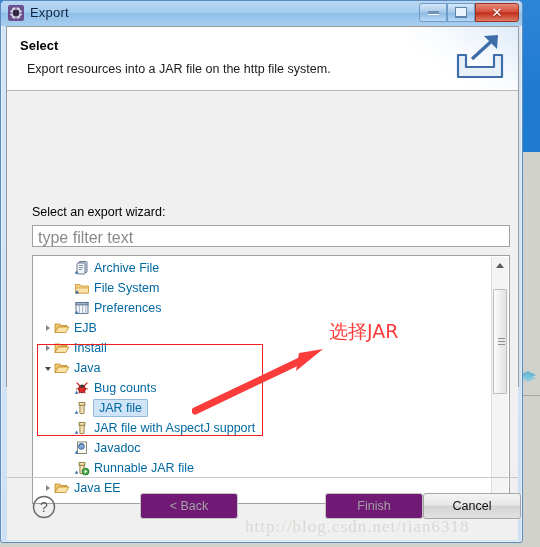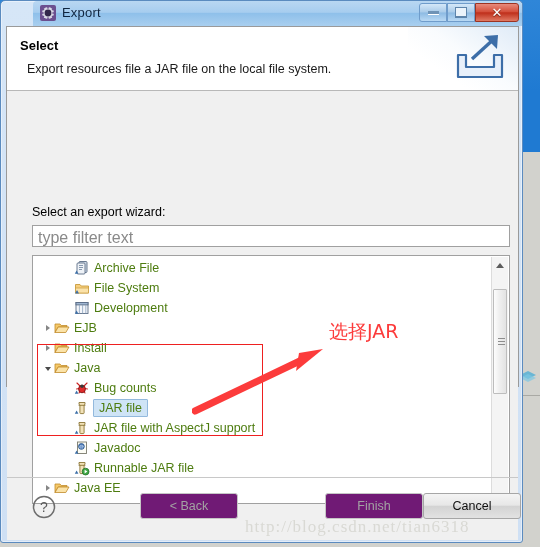--- a/index.html
+++ b/index.html
@@ -25,21 +25,20 @@
     border-radius:5px 5px 3px 3px;
     background:linear-gradient(180deg,#d6e6f7 0%,#cfe0f4 100%);
     box-shadow:0 0 0 1px rgba(255,255,255,.45) inset;
     box-sizing:border-box;
     overflow:hidden;
   }
   .titlebar{
     position:relative;height:25px;
     background:linear-gradient(180deg,#b9d7f2 0%,#a7cdef 45%,#8fc0ea 50%,#a9cfef 100%);
     border-radius:4px 4px 0 0;
-    margin-left:32px;
   }
   .title-ico{position:absolute;left:7px;top:4px;width:16px;height:16px;}
   .title-text{
     position:absolute;left:29px;top:4px;
     font-size:13px;color:#10253f;letter-spacing:.2px;
   }
   .win-btns{position:absolute;right:3px;top:2px;display:flex;gap:0;}
   .wb{
     width:28px;height:19px;border:1px solid #6f9ccb;
     display:flex;align-items:center;justify-content:center;
@@ -78,21 +77,21 @@
     position:absolute;left:25px;top:134px;width:478px;height:22px;
     background:#fff;border:1px solid #a0a0a0;box-sizing:border-box;
     font-size:16px;color:#8a8a8a;padding:3px 0 0 5px;
   }
 
   .treebox{
     position:absolute;left:25px;top:164px;width:478px;height:249px;
     background:#fff;border:1px solid #a0a0a0;box-sizing:border-box;overflow:hidden;
   }
   .tree{position:absolute;left:0;top:2px;width:459px;}
-  .row{position:relative;height:20px;display:flex;align-items:center;font-size:12.5px;color:#4d7c0f;white-space:nowrap;}
+  .row{position:relative;height:20px;display:flex;align-items:center;font-size:12.5px;color:#0369a1;white-space:nowrap;}
   .tw{width:13px;height:20px;display:flex;align-items:center;justify-content:center;flex:0 0 13px;}
   .arrow-c{width:0;height:0;border-left:4px solid #868686;border-top:3.5px solid transparent;border-bottom:3.5px solid transparent;}
   .arrow-o{width:0;height:0;border-top:4px solid #4a4a4a;border-left:3.5px solid transparent;border-right:3.5px solid transparent;margin-top:2px;}
   .ico{width:16px;height:16px;flex:0 0 16px;margin-right:4px;position:relative;}
   .lbl{line-height:16px;}
   .sel .lbl{background:#cfe4f6;border:1px solid #93b9dd;padding:0 5px;margin-left:-1px;border-radius:1px;}
 
   .sbar{
     position:absolute;right:1px;top:1px;width:16px;height:247px;background:#f4f4f4;border-left:1px solid #dcdcdc;
   }
@@ -180,21 +179,21 @@
         <span class="glyph-x">✕</span>
       </div>
     </div>
   </div>
 
   <div class="dlg">
 
     <div class="hdr">
       <div class="hdr-sheen"></div>
       <div class="hdr-title">Select</div>
-      <div class="hdr-desc">Export resources file a JAR file on the local file system.</div>
+      <div class="hdr-desc">Export resources into a JAR file on the http file system.</div>
       <svg class="hdr-icon" viewBox="0 0 62 58">
         <path d="M10 26 L10 48 L54 48 L54 26 L46 26 L46 38 L18 38 L18 26 Z" fill="#e8f0fa" stroke="#3d6ea8" stroke-width="2.2" stroke-linejoin="round"></path>
         <path d="M24 30 L47 9" stroke="#3d6ea8" stroke-width="3.4" fill="none"></path>
         <path d="M36 7 L50 6 L49 20 Z" fill="#3d6ea8"></path>
       </svg>
     </div>
 
     <div class="content">
 
       <div class="lbl-wizard">Select an export wizard:</div>
@@ -226,21 +225,21 @@
             </div>
             <div class="row">
               <div style="flex: 0 0 28px;"></div>
               <div class="tw"></div>
               <div class="ico"><svg viewBox="0 0 16 16" width="16" height="16">
                   <rect x="2" y="2.5" width="12" height="11" fill="#f4f6fa" stroke="#5b6d86" stroke-width=".9"></rect>
                   <rect x="2" y="2.5" width="12" height="2.4" fill="#9fb6d2" stroke="#5b6d86" stroke-width=".9"></rect>
                   <path d="M5.4 5 v8.5 M8.6 5 v8.5 M11.8 5 v8.5" stroke="#8aa1bd" stroke-width=".8"></path>
                   <path d="M0.8 13.8 L2.6 10.6 L4.4 13.8 Z" fill="#3c6fa8"></path>
                 </svg></div>
-              <span class="lbl">Development</span>
+              <span class="lbl">Preferences</span>
             </div>
             <div class="row">
               <div style="flex: 0 0 8px;"></div>
               <div class="tw">
                 <div class="arrow-c"></div>
               </div>
               <div class="ico"><svg viewBox="0 0 16 16" width="16" height="16">
                   <path d="M1 12.5 L1 4 L6 4 L7.2 5.5 L13 5.5 L13 7 L4.2 7 L1 12.5 Z" fill="#f5c96a" stroke="#c08a2a" stroke-width=".8" stroke-linejoin="round"></path>
                   <path d="M1 12.5 L4.2 7 L15 7 L11.8 12.5 Z" fill="#fbe3a8" stroke="#c08a2a" stroke-width=".8" stroke-linejoin="round"></path>
                 </svg></div>

